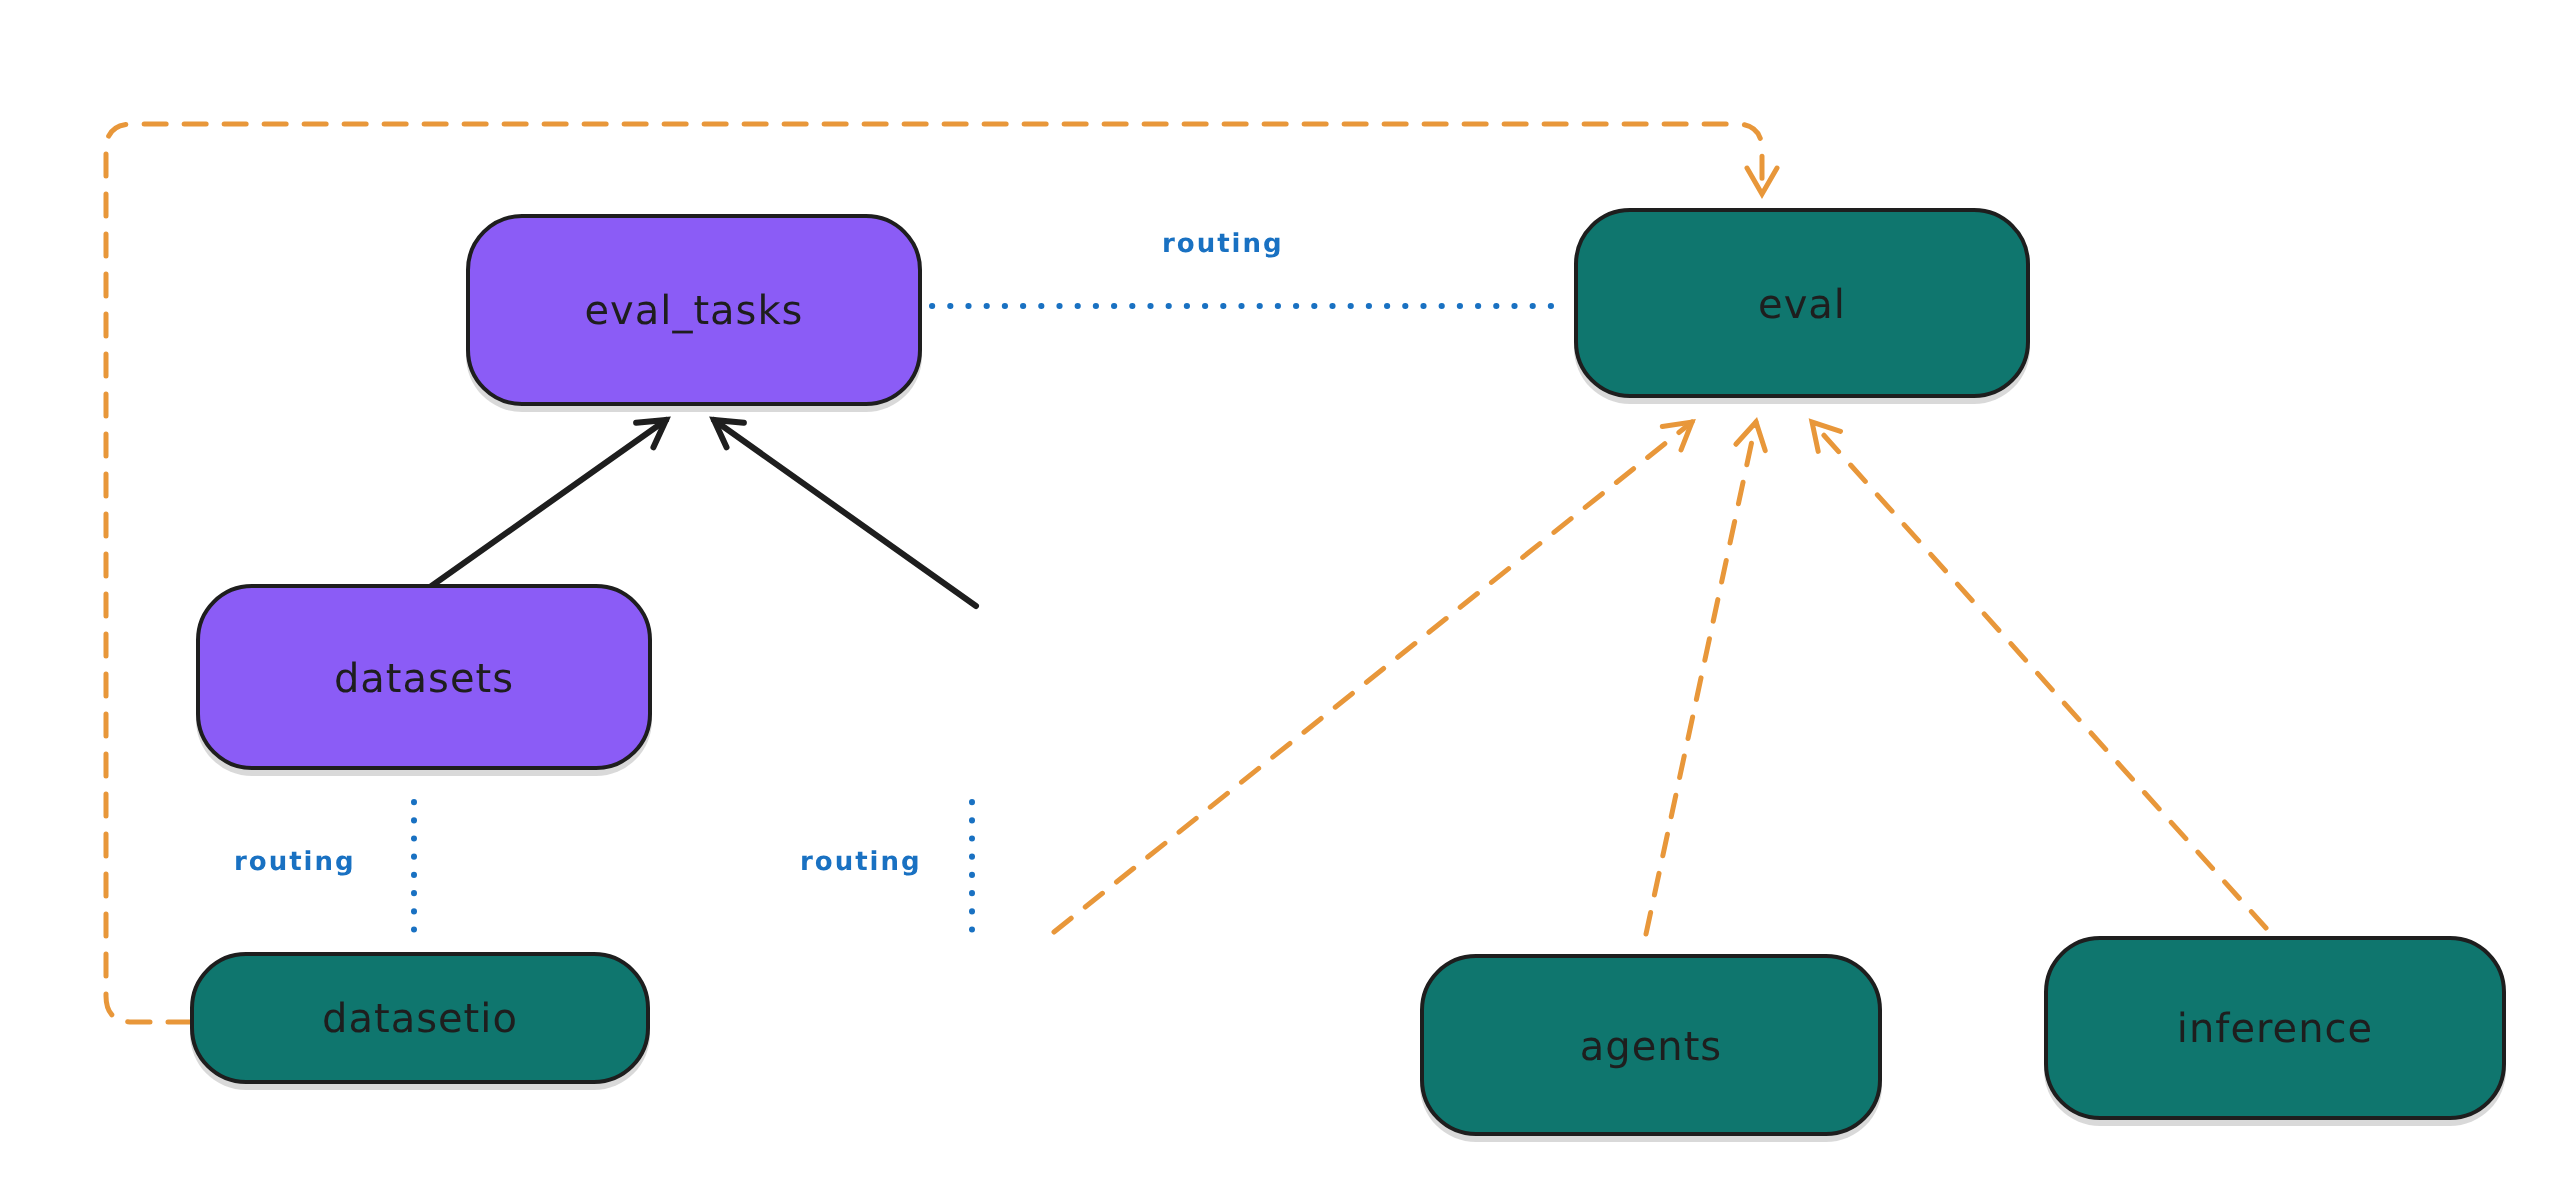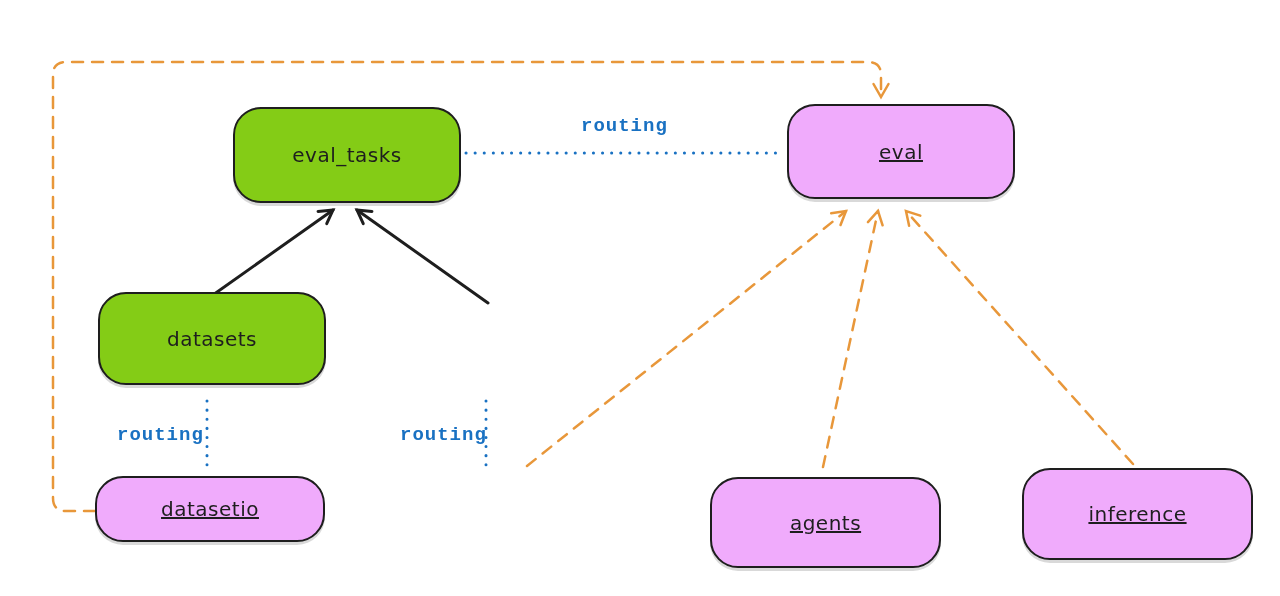--- a/index.html
+++ b/index.html
@@ -22,39 +22,38 @@
     border-radius: 28px;
     display: flex;
     align-items: center;
     justify-content: center;
     color: #1e1e1e;
     font-size: 20px;
     letter-spacing: 0.5px;
     box-shadow: 0 3px 0 rgba(120,120,120,0.28);
     box-sizing: border-box;
   }
-  .blue  { background: #84cc16; justify-content: center; }
-  .green { background: #f0abfc; text-decoration: underline; }
+  .blue  { background: #8b5cf6; justify-content: center; }
+  .green { background: #0f766e; }
 
   .n-eval_tasks        { left: 233px;  top: 107px; width: 228px; height: 96px; }
   .n-eval              { left: 787px;  top: 104px; width: 228px; height: 95px; }
   .n-datasets          { left: 98px;   top: 292px; width: 228px; height: 93px; }
   .n-scoring_functions { left: 380px;  top: 303px; width: 228px; height: 95px; }
   .n-datasetio         { left: 95px;   top: 476px; width: 230px; height: 66px; }
   .n-scoring           { left: 387px;  top: 473px; width: 230px; height: 91px; }
   .n-agents            { left: 710px;  top: 477px; width: 231px; height: 91px; }
   .n-inference         { left: 1022px; top: 468px; width: 231px; height: 92px; }
 
   .edge-label {
     position: absolute;
     color: #1971c2;
     font-weight: 700;
-    font-size: 19px;
+    font-size: 13px;
     letter-spacing: 1px;
-    font-family: Liberation Mono, monospace;
   }
   .l-top  { left: 581px; top: 115px; }
   .l-left { left: 117px; top: 424px; }
   .l-mid  { left: 400px; top: 424px; }
 </style>
 </head>
 <body>
 
 <div class="canvas">
 

